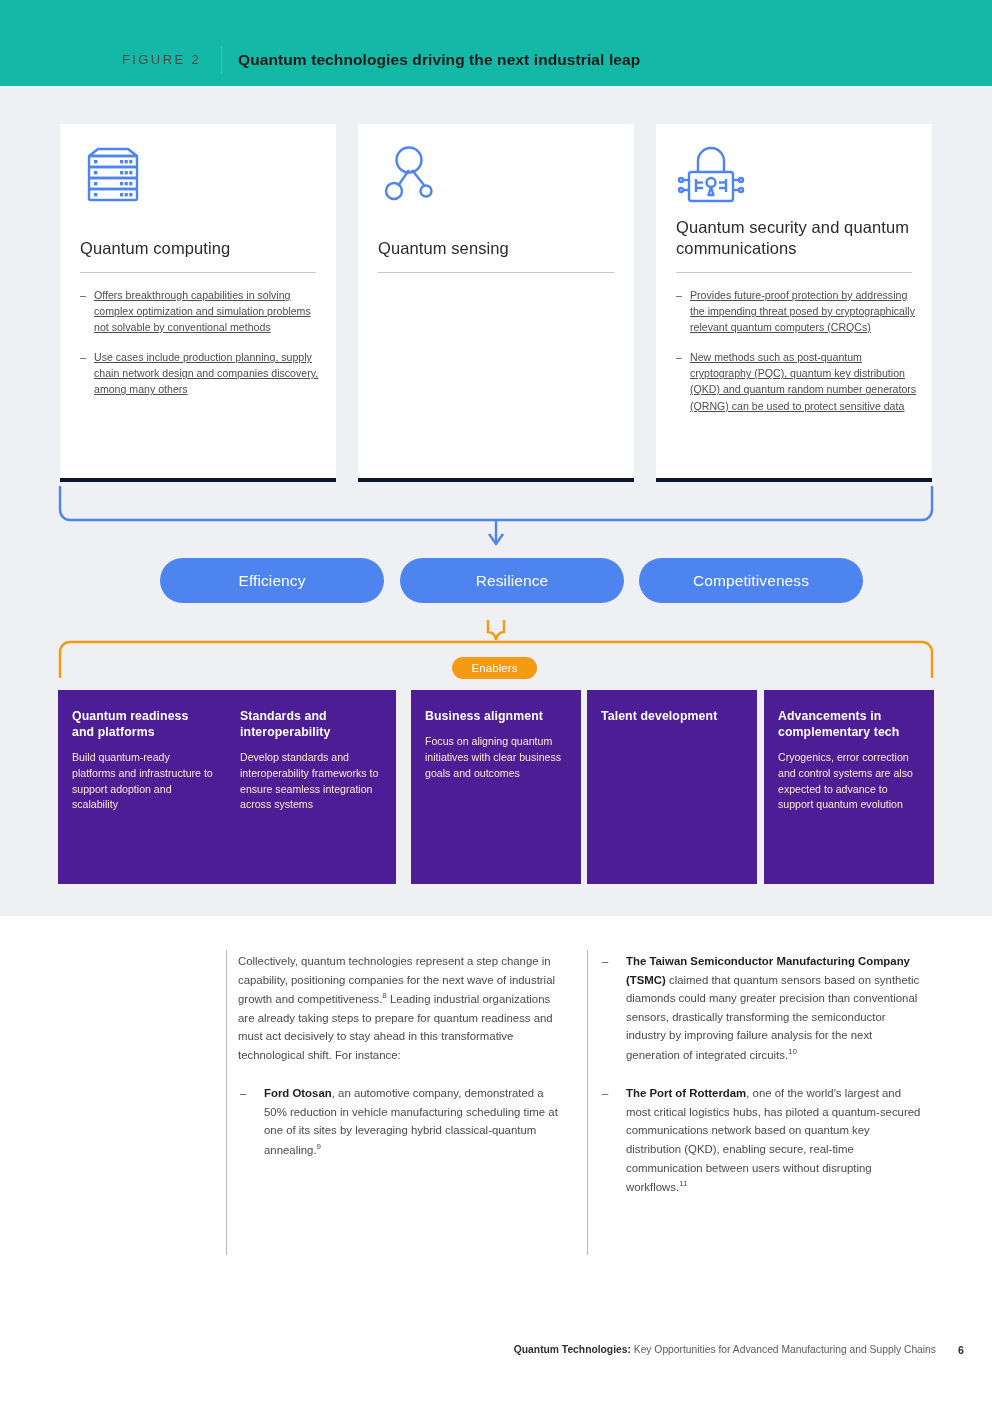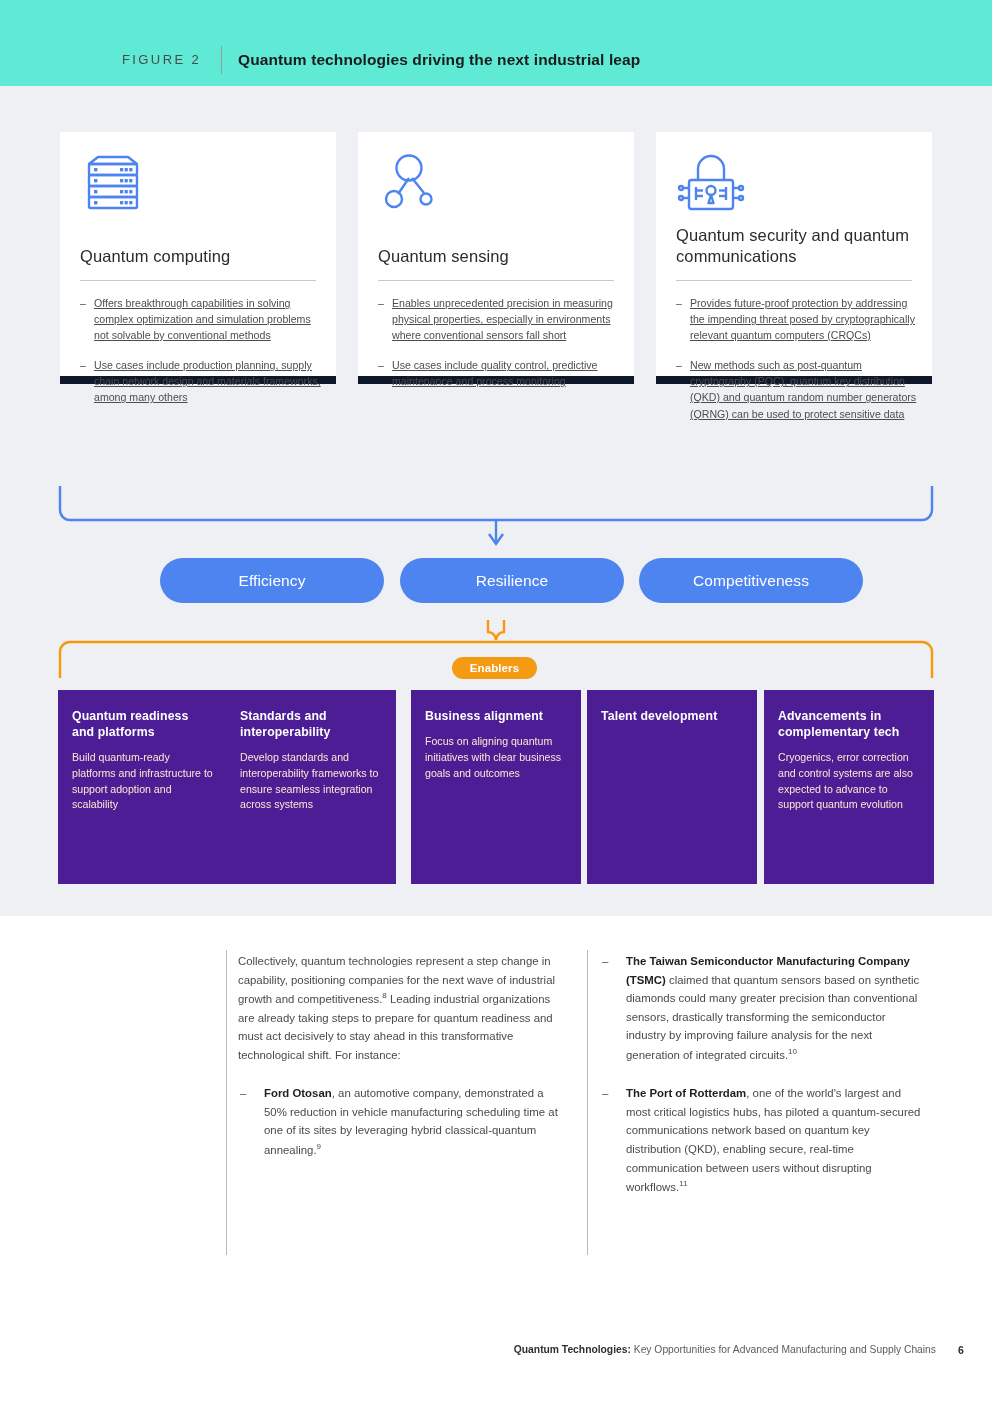--- a/index.html
+++ b/index.html
@@ -14,21 +14,21 @@
     font-family: "Liberation Sans", sans-serif;
     color: #3c3c3c;
     overflow: hidden;
   }
 
   
   .fig-header {
     position: absolute;
     left: 0; top: 0;
     width: 992px; height: 86px;
-    background: #5eead4;
+    background: #14b8a6;
     display: flex;
     align-items: center;
   }
   .fig-label {
     position: absolute;
     left: 122px;
     top: 52px;
     font-size: 13px;
     letter-spacing: 2.4px;
     color: #4a4a4a;
@@ -56,25 +56,25 @@
   .grey-panel {
     position: absolute;
     left: 0; top: 86px;
     width: 992px; height: 830px;
     background: #eef0f3;
   }
 
   
   .card {
     position: absolute;
-    top: 132px;
+    top: 124px;
     width: 276px;
-    height: 252px;
+    height: 358px;
     background: #ffffff;
-    border-bottom: 8px solid #0f172a;
+    border-bottom: 4px solid #0f172a;
     box-sizing: border-box;
   }
   #card-0 { left: 60px; }
   #card-1 { left: 358px; }
   #card-2 { left: 656px; }
 
   .card-icon {
     position: absolute;
     left: 20px;
     top: 18px;
@@ -175,21 +175,21 @@
   .enablers-chip {
     position: absolute;
     left: 452px;
     top: 657px;
     width: 85px;
     height: 22px;
     border-radius: 11px;
     background: #f59a13;
     color: #ffffff;
     font-size: 11.5px;
-    font-weight: bold;
+    font-weight: normal;
     display: flex;
     align-items: center;
     justify-content: center;
     letter-spacing: 0.1px;
   }
 
   
   .enabler {
     position: absolute;
     top: 690px;
@@ -327,42 +327,38 @@
         <rect x="40" y="51" width="3.2" height="3.4"></rect>
           <rect x="44.6" y="51" width="3.2" height="3.4"></rect>
           <rect x="49.2" y="51" width="3.2" height="3.4"></rect>
       </g>
     </svg>
   </div>
   <div class="card-title">Quantum computing</div>
   <div class="card-rule"></div>
   <ul class="card-list">
     <li>Offers breakthrough capabilities in solving complex optimization and simulation problems not solvable by conventional methods</li>
-    <li>Use cases include production planning, supply chain network design and materials frameworks, among many others</li>
+    <li>Use cases include production planning, supply chain network design and companies discovery, among many others</li>
   </ul>
 </div>
 
 <div class="card" id="card-1">
   <div class="card-icon">
     <svg viewBox="0 0 72 66" width="72" height="66">
       <g fill="none" stroke="#4d84f0" stroke-width="2.4">
         <line x1="31" y1="28" x2="20" y2="44"></line>
         <line x1="34" y1="28" x2="46" y2="43"></line>
         <circle cx="31" cy="18" r="12.5"></circle>
         <circle cx="16" cy="49" r="8"></circle>
         <circle cx="48" cy="49" r="5.5"></circle>
       </g>
     </svg>
   </div>
   <div class="card-title">Quantum sensing</div>
   <div class="card-rule"></div>
-  <ul class="card-list">
-    <li>Enables unprecedented precision in measuring physical properties, especially in environments where conventional sensors fall short</li>
-    <li>Use cases include quality control, predictive maintenance and process monitoring</li>
-  </ul>
 </div>
 
 <div class="card" id="card-2">
   <div class="card-icon">
     <svg viewBox="0 0 72 66" width="72" height="66">
       <g fill="none" stroke="#4d84f0" stroke-width="2.4" stroke-linejoin="round">
         <path d="M22 30 V19 a13 13 0 0 1 26 0 V30"></path>
         <rect x="13" y="30" width="44" height="29" rx="2.5"></rect>
         <path d="M35 36 a4.5 4.5 0 0 0 0 9 a4.5 4.5 0 0 0 0 -9 Z"></path>
         <path d="M35 45 L32.5 53 L37.5 53 Z"></path>

